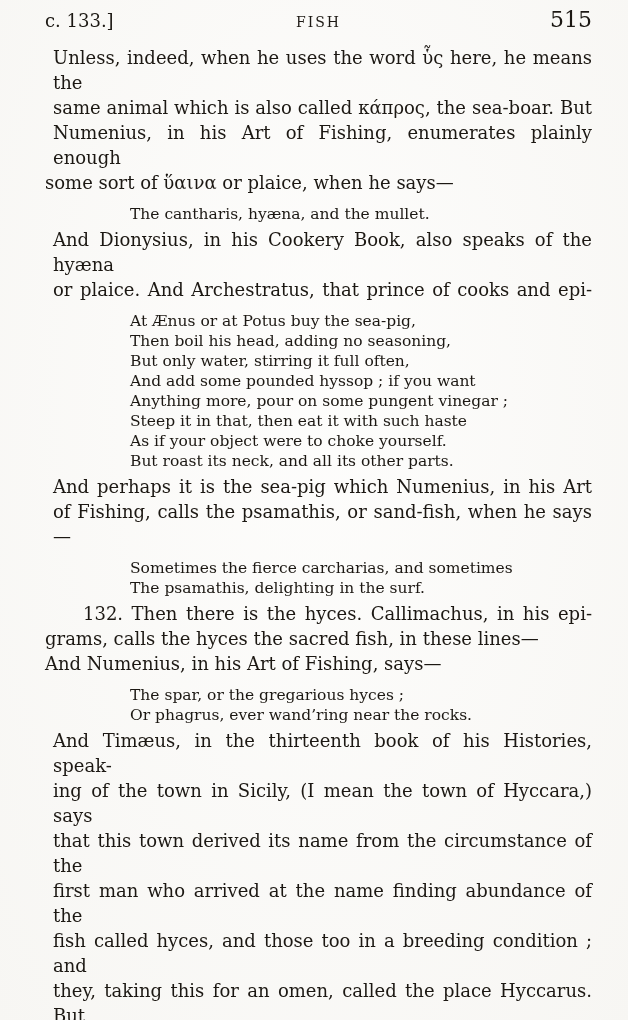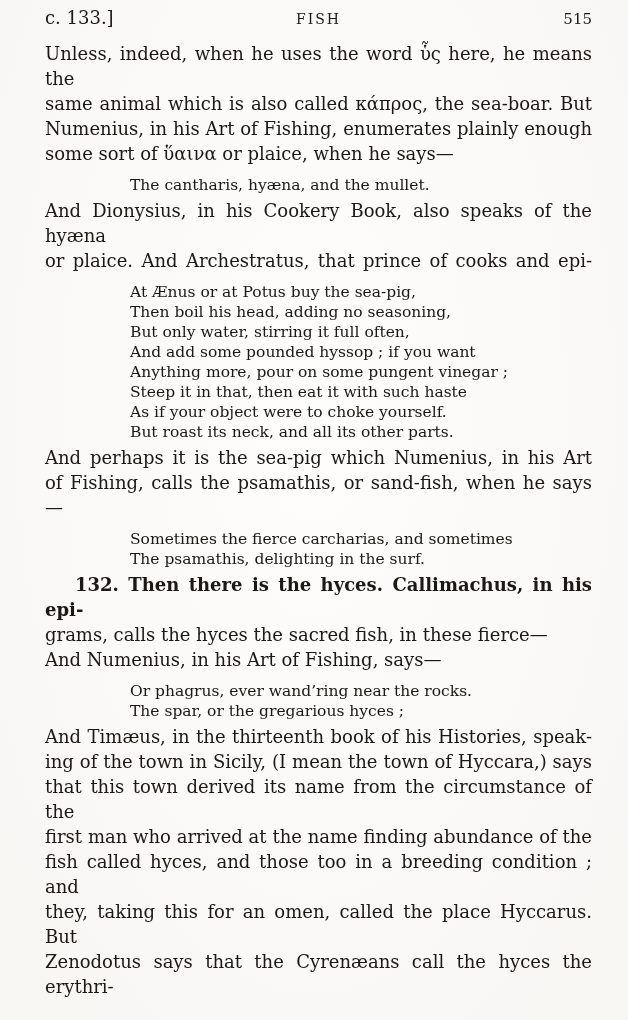--- a/index.html
+++ b/index.html
@@ -20,32 +20,33 @@
       radial-gradient(ellipse at 50% 40%, rgba(255,255,255,0.6), rgba(0,0,0,0.015)),
       #fbfaf7;
   }
   .header {
     display: flex;
     align-items: baseline;
     margin-bottom: 13px;
   }
   .header .h-left  { flex: 1; text-align: left;  font-size: 18px; }
   .header .h-mid   { flex: 1; text-align: center; font-size: 14px; letter-spacing: 2px; }
-  .header .h-right { flex: 1; text-align: right; font-size: 15px; }
+  .header .h-right { flex: 1; text-align: right; font-size: 22px; }
   .para { margin: 0; }
   .para .line {
     font-size: 18px;
     line-height: 25px;
     white-space: normal;
   }
   .line.just {
     text-align: justify;
     text-align-last: justify;
+    margin-left: 8px;
   }
-  .line.indent { text-indent: 30px; font-weight: bold; }
+  .line.indent { text-indent: 30px; }
   .verse {
     margin: 9px 0 3px 85px;
   }
   .verse .line {
     font-size: 15.5px;
     line-height: 20px;
   }
 </style>
 </head>
 <body>
@@ -83,28 +84,28 @@
       <div class="para">
         <div class="line just">And perhaps it is the sea-pig which Numenius, in his Art</div>
         <div class="line just">of Fishing, calls the psamathis, or sand-fish, when he says—</div>
       </div>
       <div class="verse">
         <div class="line">Sometimes the fierce carcharias, and sometimes</div>
         <div class="line">The psamathis, delighting in the surf.</div>
       </div>
       <div class="para">
         <div class="line just indent">132. Then there is the hyces.  Callimachus, in his epi-</div>
-        <div class="line">grams, calls the hyces the sacred fish, in these fierce—</div>
+        <div class="line">grams, calls the hyces the sacred fish, in these lines—</div>
       </div>
       <div class="para">
         <div class="line">And Numenius, in his Art of Fishing, says—</div>
       </div>
       <div class="verse">
+        <div class="line">The spar, or the gregarious hyces ;</div>
         <div class="line">Or phagrus, ever wand’ring near the rocks.</div>
-        <div class="line">The spar, or the gregarious hyces ;</div>
       </div>
       <div class="para">
         <div class="line just">And Timæus, in the thirteenth book of his Histories, speak-</div>
         <div class="line just">ing of the town in Sicily, (I mean the town of Hyccara,) says</div>
         <div class="line just">that this town derived its name from the circumstance of the</div>
         <div class="line just">first man who arrived at the name finding abundance of the</div>
         <div class="line just">fish called hyces, and those too in a breeding condition ; and</div>
         <div class="line just">they, taking this for an omen, called the place Hyccarus.  But</div>
         <div class="line just">Zenodotus says that the Cyrenæans call the hyces the erythri-</div>
       </div>

